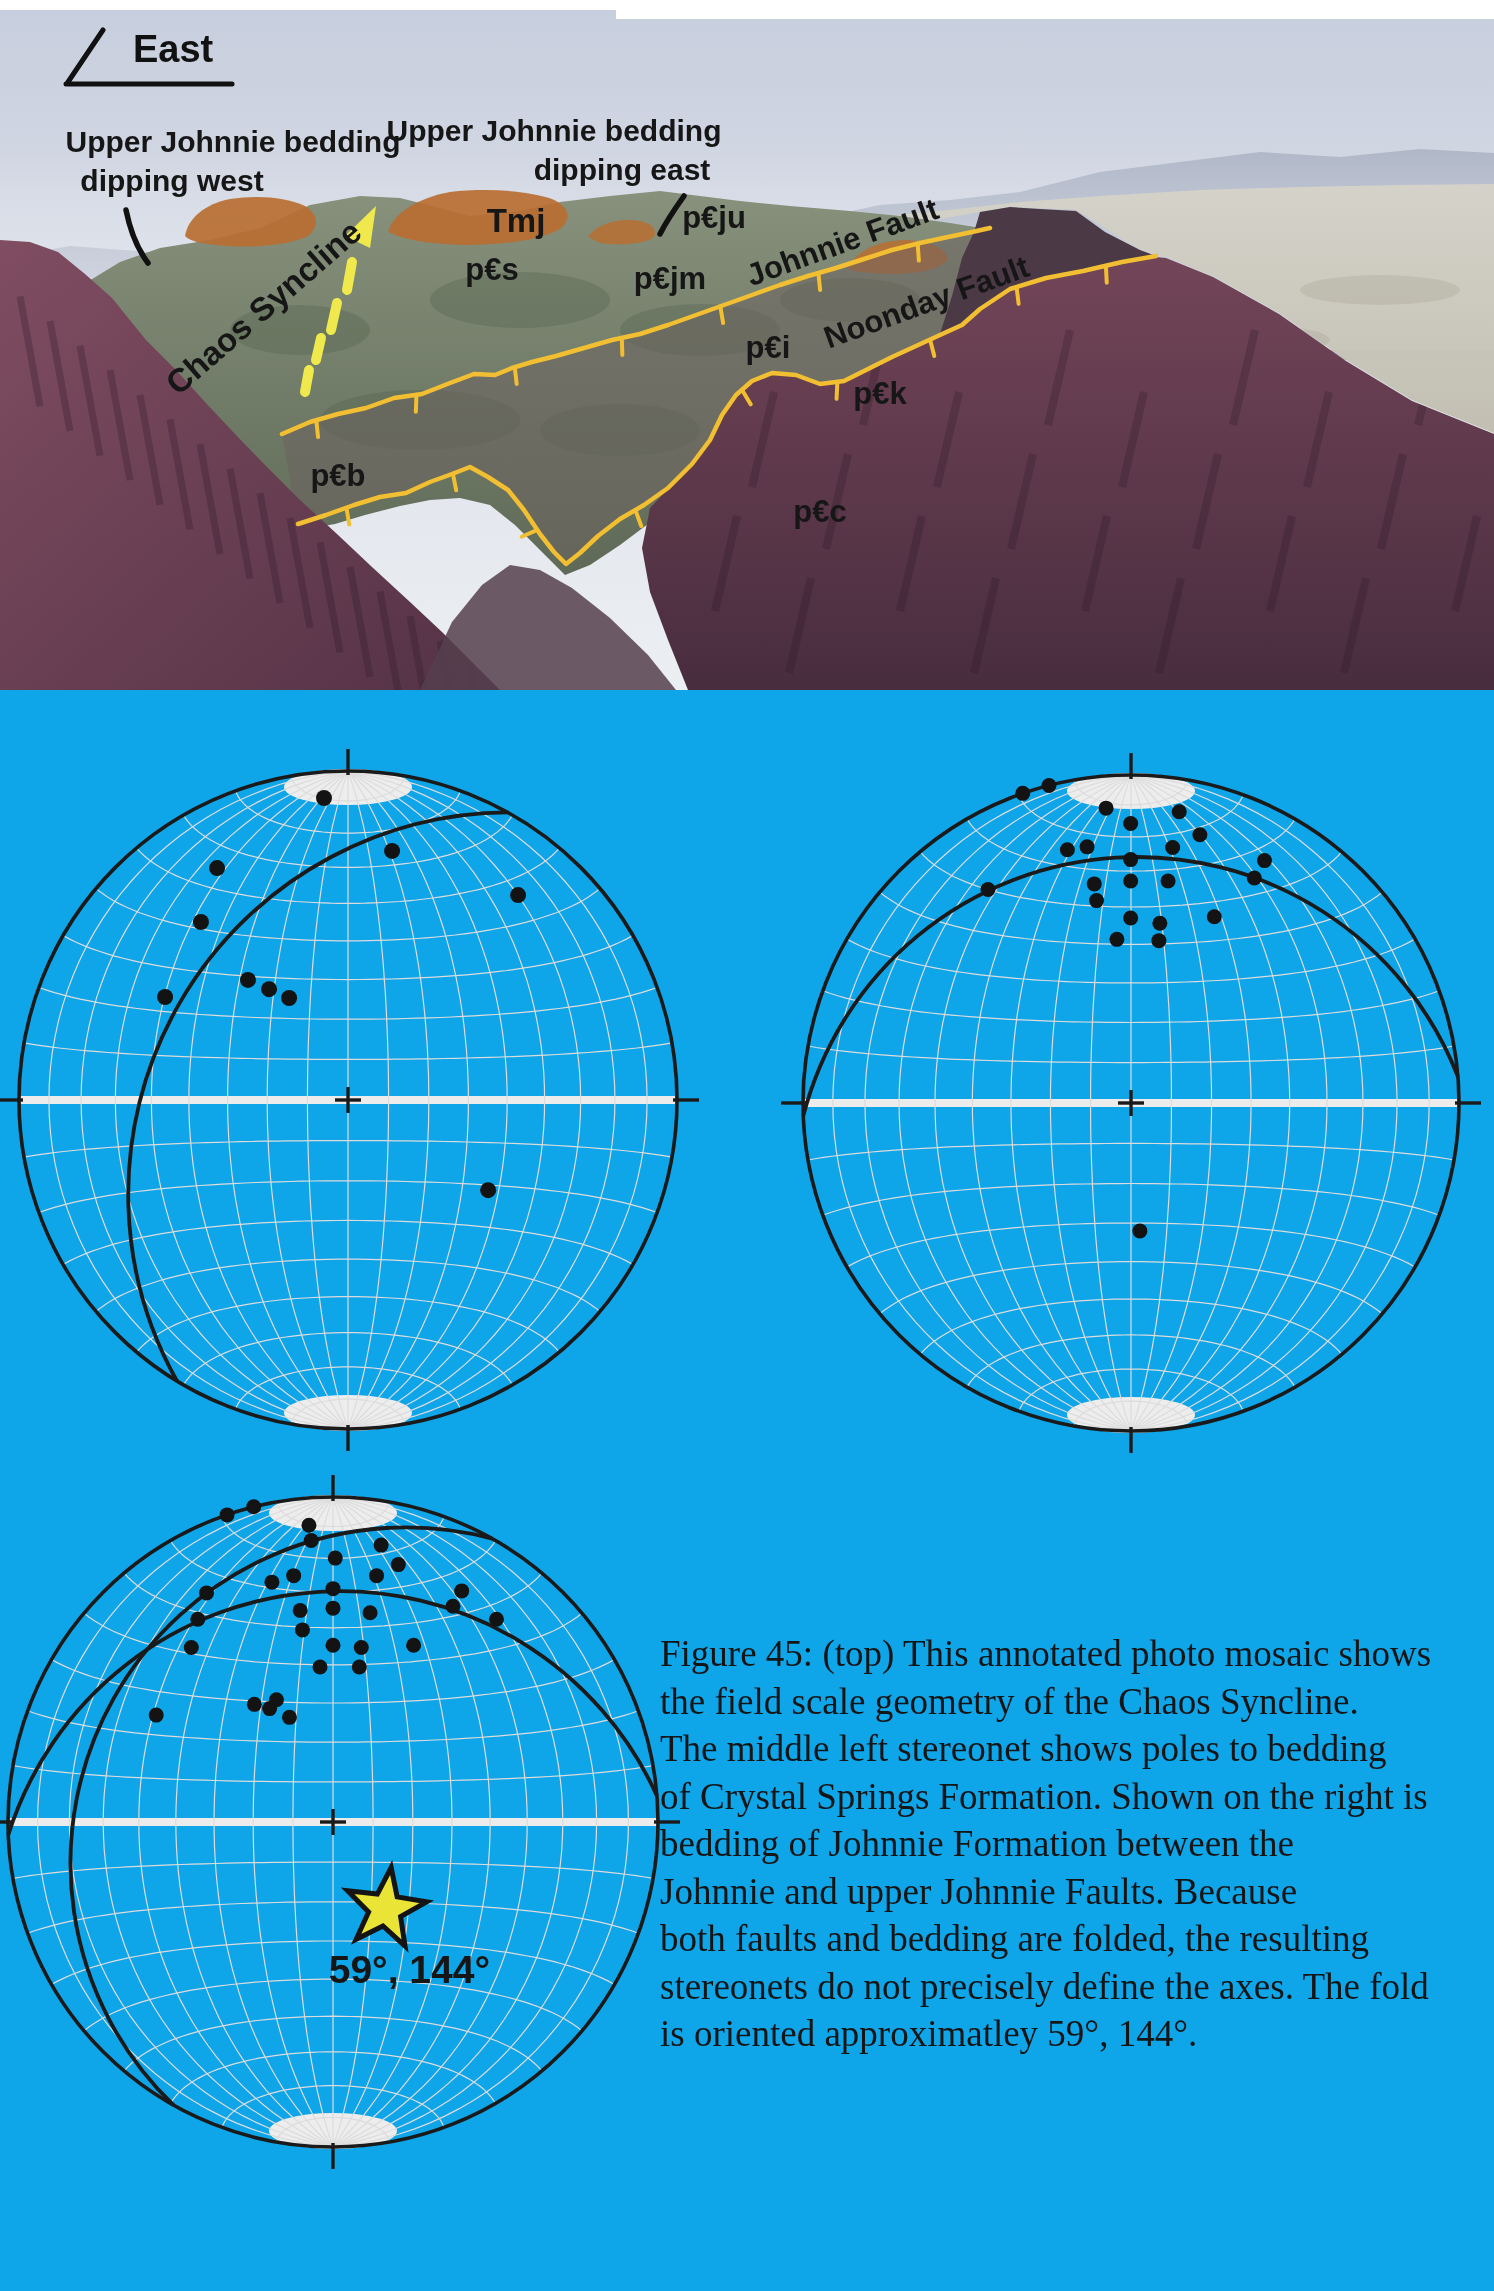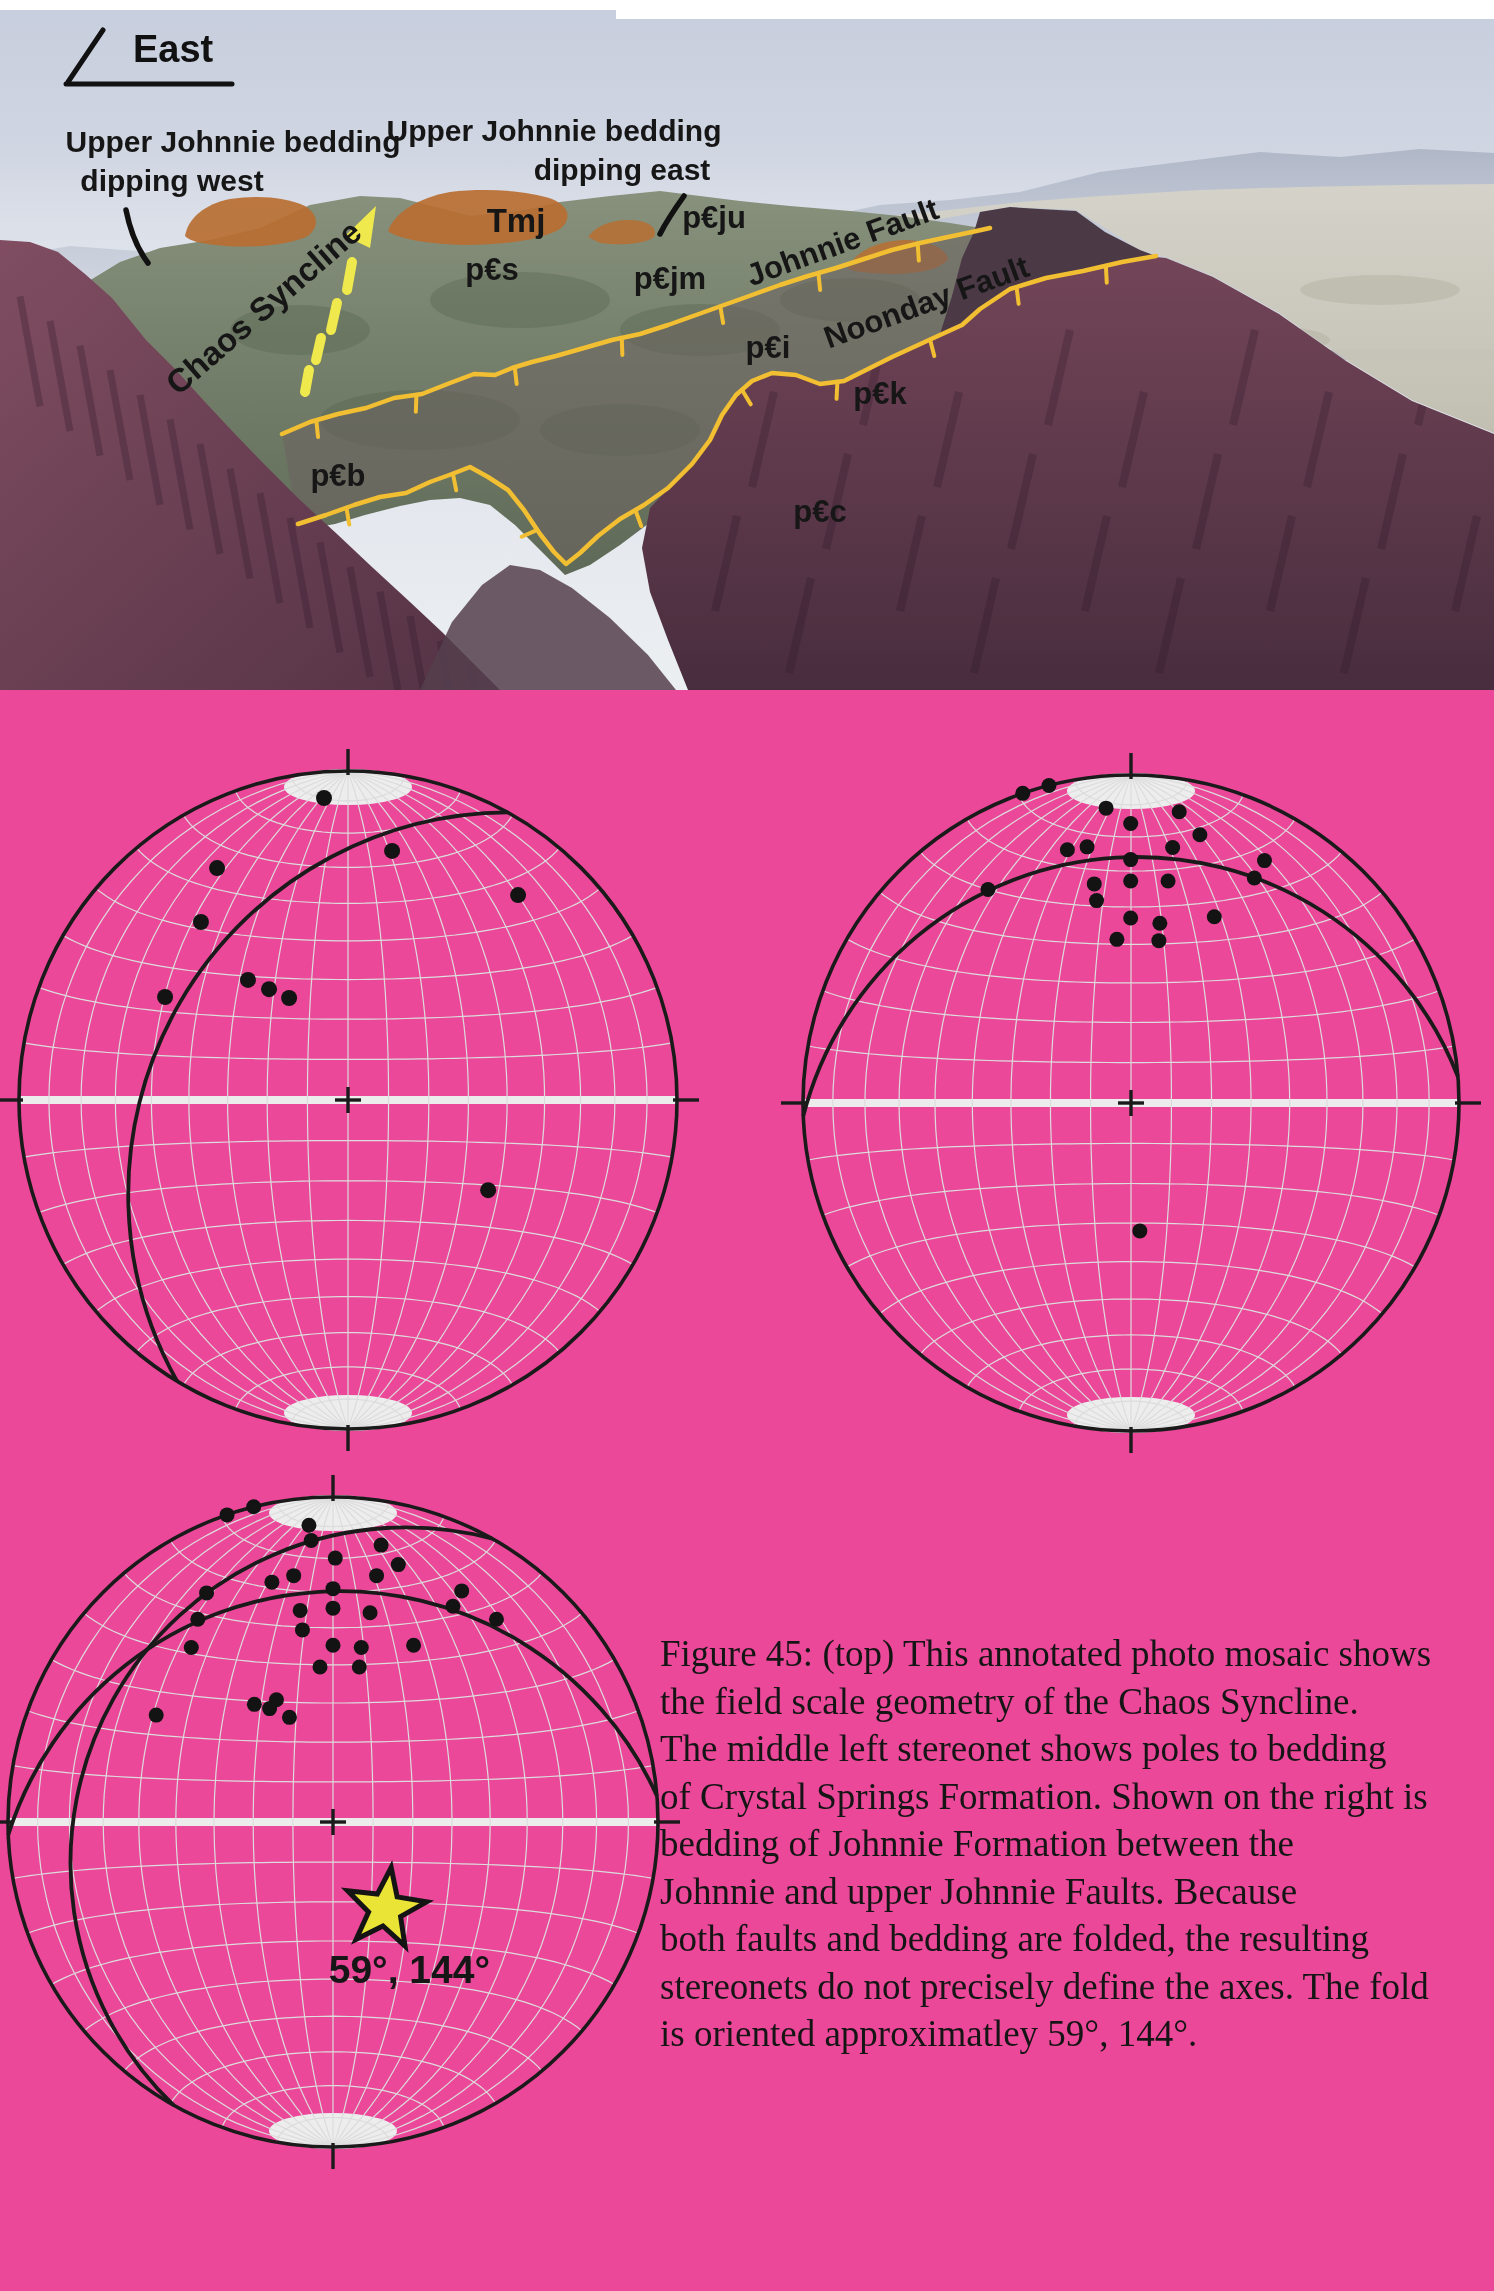--- a/index.html
+++ b/index.html
@@ -1,16 +1,16 @@
 <!DOCTYPE html>
 <html><head>
 <meta charset="utf-8">
 <style>
   html,body{margin:0;padding:0;background:#ffffff;}
-  .page{position:relative;width:1494px;height:2291px;background:#ec4899;overflow:hidden;
+  .page{position:relative;width:1494px;height:2291px;background:#0ea5e9;overflow:hidden;
         font-family:"Liberation Sans",sans-serif;}
   svg{position:absolute;left:0;top:0;}
   .caption{position:absolute;left:660px;top:1630px;width:860px;
            font-family:"Liberation Serif",serif;font-size:37px;line-height:47.5px;
            color:#151515;white-space:pre;letter-spacing:0px;}
   text{user-select:none;}
 </style>
 </head>
 <body>
 

